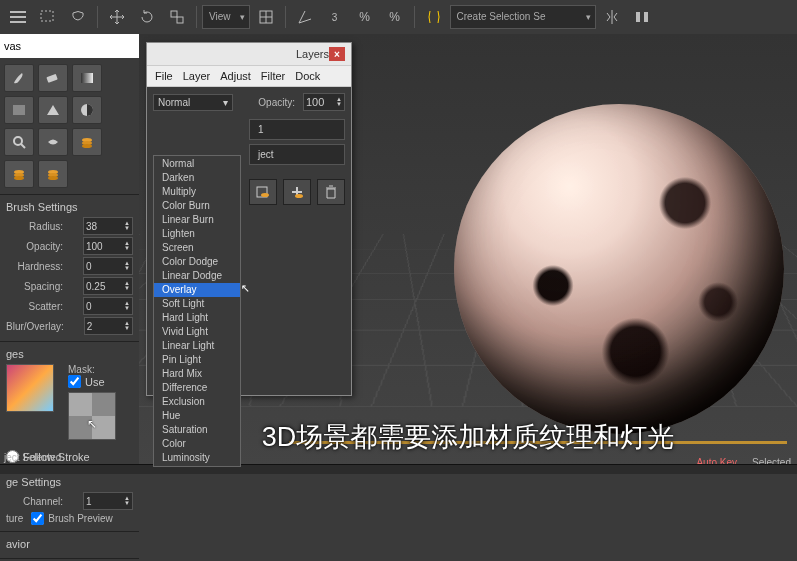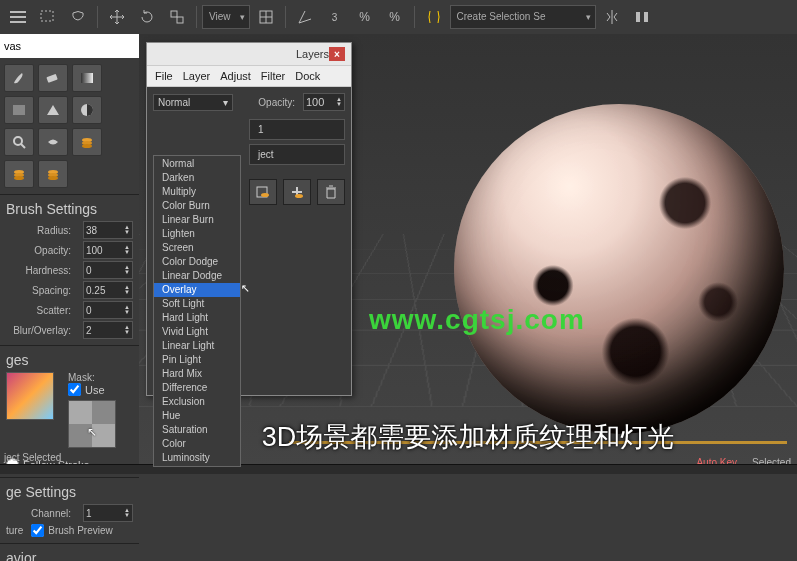--- a/index.html
+++ b/index.html
@@ -12,23 +12,23 @@
   .toolbar .combo{background:#2b2b2b;border:1px solid #555;color:#aaa;padding:2px 18px 2px 6px;font-size:10px;position:relative;height:18px;line-height:18px}
   .toolbar .combo:after{content:'▾';position:absolute;right:4px;top:2px;font-size:9px}
 
   
   .left-col{position:absolute;left:0;top:34px;width:139px;bottom:9px;background:#3a3a3a;border-right:1px solid #222}
   .search{width:100%;height:22px;background:#fff;border:none;padding:12px 4px;box-sizing:border-box;font-size:11px}
   .tool-grid{display:flex;flex-wrap:wrap;gap:4px;padding:6px 4px;border-bottom:1px solid #222}
   .tool-btn{width:28px;height:26px;background:#555;border:1px solid #333;border-radius:2px;display:flex;align-items:center;justify-content:center;color:#ddd}
 
   .section{padding:4px 6px;border-bottom:1px solid #222}
-  .section h4{margin:2px 0 4px 0;font-size:14px;font-weight:normal;color:#ccc}
+  .section h4{margin:2px 0 4px 0;font-size:11px;font-weight:normal;color:#ccc}
   .row{display:flex;align-items:center;justify-content:space-between;margin:2px 0;font-size:10px;color:#bbb}
-  .row label{flex:1;text-align:right;padding-right:12px}
+  .row label{flex:1;text-align:right;padding-right:20px}
   .spin{width:44px;height:16px;background:#2b2b2b;border:1px solid #555;color:#ccc;display:flex;align-items:center;justify-content:space-between;padding:0 2px}
   .spin .arrs{display:flex;flex-direction:column;line-height:5px;font-size:6px}
   .cb{display:inline-flex;align-items:center;gap:4px}
   .cb input{margin:0}
 
   .img-thumb{width:46px;height:46px;border:1px solid #555;display:inline-block;vertical-align:top}
   .thumb-a{background:linear-gradient(135deg,#c47,#fa4,#7cf)}
   .thumb-b{background:repeating-conic-gradient(#888 0 25%,#aaa 0 50%);position:relative}
   .cursor-sm{position:absolute;left:18px;top:24px;font-size:12px;color:#fff;text-shadow:0 0 2px #000}
   .mini-btn{background:#555;border:1px solid #333;color:#ccc;padding:2px 6px;font-size:10px}
@@ -344,21 +344,20 @@
 
   <div class="viewport">
     <div class="grid-floor"></div>
     <div class="grid-lines"></div>
     <div class="sphere"></div>
 
     <div class="track">
       <div class="bar"></div>
     </div>
 
-    <div class="wm">www.cgtsj.com</div>
     <div class="subtitle">3D场景都需要添加材质纹理和灯光</div>
 
     <div style="position:absolute;right:60px;bottom:-3px;font-size:10px;color:#e66">Auto Key</div>
     <div style="position:absolute;right:6px;bottom:-3px;font-size:10px;color:#bbb">Selected</div>
   </div>
 
   <div class="layers-panel">
     <div class="layers-title">
       <span>Layers</span>
       <div class="close-x">×</div>

